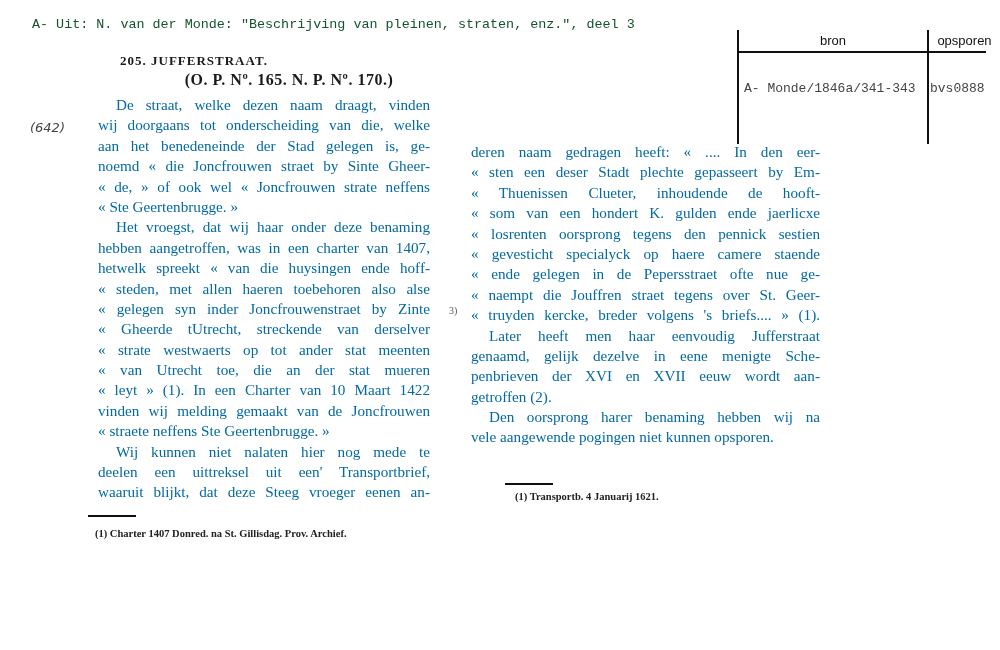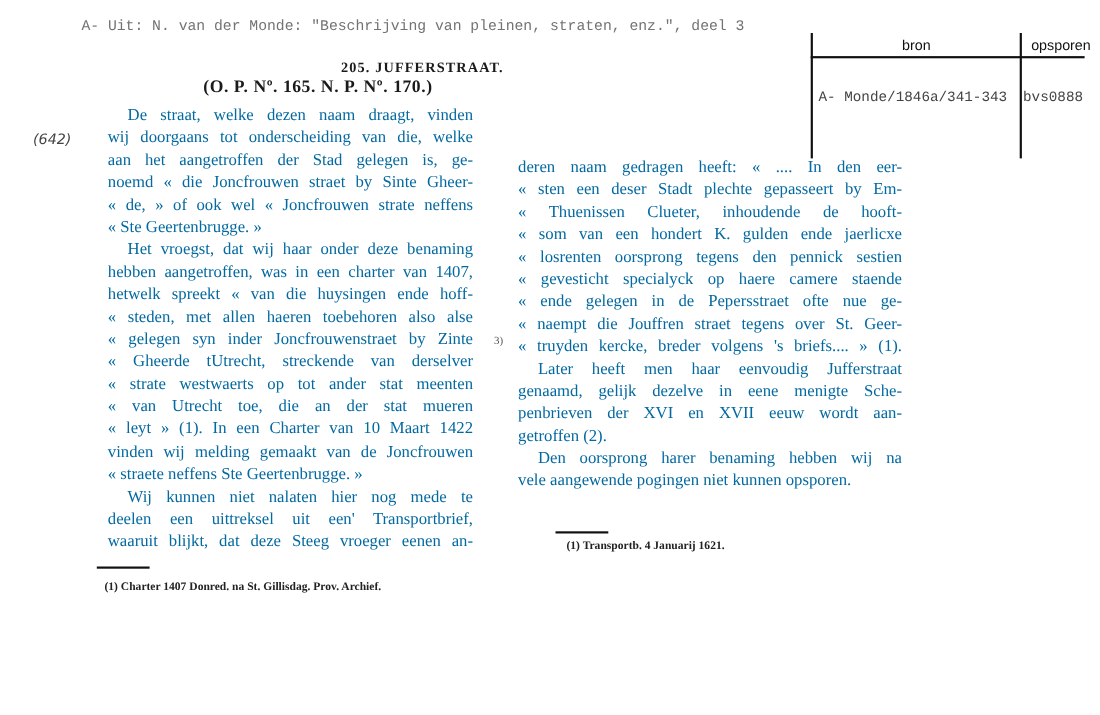--- a/index.html
+++ b/index.html
@@ -5,39 +5,38 @@
   html, body { margin: 0; padding: 0; }
   body {
     width: 1000px; height: 650px; background: #ffffff; position: relative; overflow: hidden;
     color: #1a1a1a;
   }
   .mono { font-family: "Liberation Mono", "DejaVu Sans Mono", monospace; }
   .serif { font-family: "Liberation Serif", "DejaVu Serif", serif; }
   .sans { font-family: "Liberation Sans", "DejaVu Sans", sans-serif; }
 
   .header-line {
-    position: absolute; left: 32px; top: 17px; font-size: 13.4px; color: #737373;
+    position: absolute; left: 32px; top: 17px; font-size: 13.4px; color: #14532d;
     white-space: pre;
-    margin-left: 42px;
   }
 
   
   .ref-table { position: absolute; left: 737px; top: 0; width: 249px; height: 118px; margin-top: 28px; }
   .ref-table .vline { position: absolute; top: 2px; width: 2px; background: #111; height: 114px; }
   .ref-table .hline { position: absolute; left: 0; right: 0; top: 23px; height: 2px; background: #111; }
   .ref-table .hdr { position: absolute; top: 5px; font-size: 13px; color: #111; text-align: center; }
   .ref-table .cell { position: absolute; top: 53px; font-size: 13px; color: #444; white-space: pre; }
 
   
   .col { position: absolute; font-size: 15.2px; line-height: 20.4px; color: #0369a1; }
   .col .ln { display: block; white-space: nowrap; text-align: justify; text-align-last: justify; height: 20.4px; }
   .col .ln.last { text-align-last: left; }
   .col .ln.indent { padding-left: 18px; }
 
-  .title { position: absolute; left: 120px; top: 53px; width: 338px; text-align: right; font-weight: bold; font-size: 13px; letter-spacing: 1px; }
+  .title { position: absolute; left: 120px; top: 53px; width: 338px; text-align: left; font-weight: bold; font-size: 13px; letter-spacing: 1px; }
   .subtitle { position: absolute; left: 120px; top: 71px; width: 338px; text-align: center; font-weight: bold; font-size: 16px; letter-spacing: 0.5px; }
 
   .margin-note { position: absolute; left: 30px; top: 120px; font-size: 13px; color: #444; font-style: italic; font-family: "DejaVu Sans", sans-serif; }
   .margin-mark { position: absolute; left: 449px; top: 305px; font-size: 10px; color: #555; }
 
   .fn-rule { position: absolute; height: 2px; background: #111; width: 48px; }
   .footnote { position: absolute; font-size: 10.5px; font-weight: bold; color: #222; white-space: nowrap; }
 </style>
 </head>
 <body>
@@ -56,21 +55,21 @@
 
 <div class="title serif">205.  JUFFERSTRAAT.</div>
 <div class="subtitle serif">(O. P. Nº. 165. N. P. Nº. 170.)</div>
 
 <div class="margin-note">(642)</div>
 <div class="margin-mark serif">3)</div>
 
 <div class="col serif" id="left-col" style="left:98px; top:95px; width:332px;">
     <span class="ln indent">De straat, welke dezen naam draagt, vinden</span>
     <span class="ln">wij doorgaans tot onderscheiding van die, welke</span>
-    <span class="ln">aan het aangetroffen der Stad gelegen is, ge-</span>
+    <span class="ln">aan het benedeneinde der Stad gelegen is, ge-</span>
     <span class="ln">noemd « die Joncfrouwen straet by Sinte Gheer-</span>
     <span class="ln">« de, » of ook wel « Joncfrouwen strate neffens</span>
     <span class="ln last">« Ste Geertenbrugge. »</span>
     <span class="ln indent">Het vroegst, dat wij haar onder deze benaming</span>
     <span class="ln">hebben aangetroffen, was in een charter van 1407,</span>
     <span class="ln">hetwelk spreekt « van die huysingen ende hoff-</span>
     <span class="ln">« steden, met allen haeren toebehoren also alse</span>
     <span class="ln">« gelegen syn inder Joncfrouwenstraet by Zinte</span>
     <span class="ln">« Gheerde tUtrecht, streckende van derselver</span>
     <span class="ln">« strate westwaerts op tot ander stat meenten</span>

